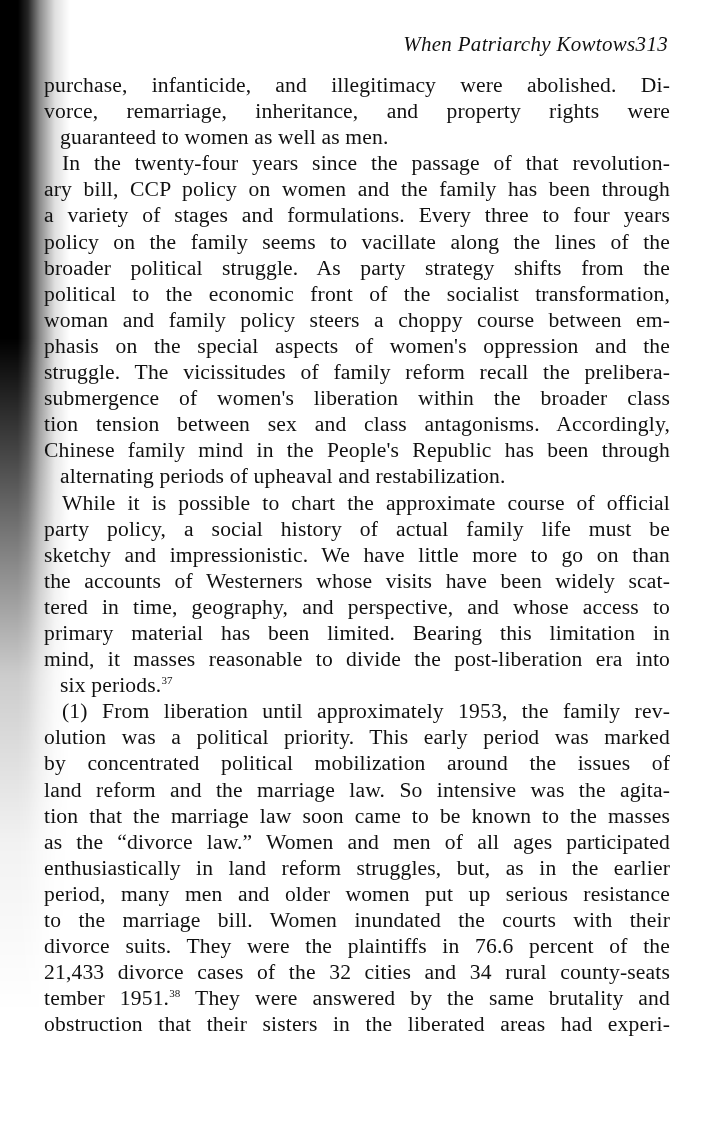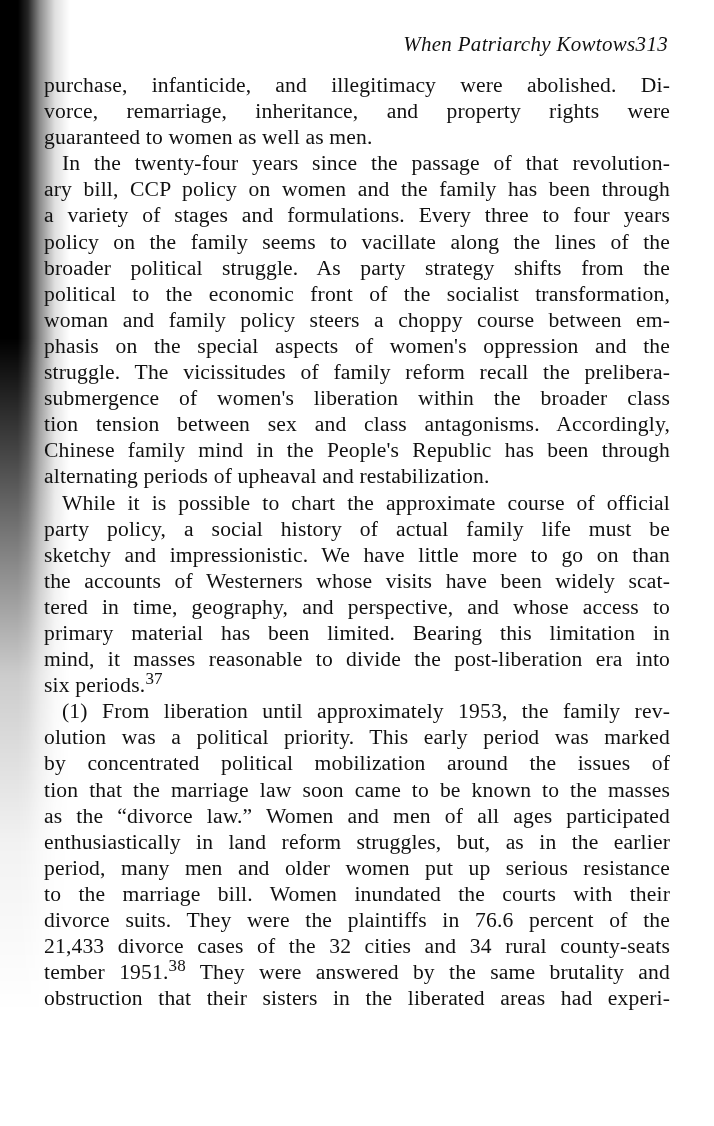--- a/index.html
+++ b/index.html
@@ -53,26 +53,27 @@
       letter-spacing: 0.15px;
     }
     .line {
       display: block;
       white-space: nowrap;
       text-align-last: justify;
       text-align: justify;
     }
     .line.last {
       text-align-last: left;
+      margin-left: 16px;
     }
     .indent {
       padding-left: 18px;
     }
     sup {
-      font-size: 17px;
+      font-size: 11px;
       line-height: 0;
       vertical-align: 8px;
     }
     .ital {
       font-style: italic;
     }
   </style>
 </head>
 <body>
 
@@ -114,20 +115,21 @@
     <span class="line">tered in time, geography, and perspective, and whose access to</span>
     <span class="line">primary material has been limited. Bearing this limitation in</span>
     <span class="line">mind, it masses reasonable to divide the post-liberation era into</span>
     <span class="line last"><span>six periods.</span><sup>37</sup></span>
   </div>
 
   <div>
     <span class="line indent">(1) From liberation until approximately 1953, the family rev-</span>
     <span class="line">olution was a political priority. This early period was marked</span>
     <span class="line">by concentrated political mobilization around the issues of</span>
+    <span class="line">land reform and the marriage law. So intensive was the agita-</span>
     <span class="line">tion that the marriage law soon came to be known to the masses</span>
     <span class="line">as the “divorce law.” Women and men of all ages participated</span>
     <span class="line">enthusiastically in land reform struggles, but, as in the earlier</span>
     <span class="line">period, many men and older women put up serious resistance</span>
     <span class="line">to the marriage bill. Women inundated the courts with their</span>
     <span class="line">divorce suits. They were the plaintiffs in 76.6 percent of the</span>
     <span class="line">21,433 divorce cases of the 32 cities and 34 rural county-seats</span>
     <span class="line"><span>tember 1951.</span><sup>38</sup><span> They were answered by the same brutality and</span></span>
     <span class="line">obstruction that their sisters in the liberated areas had experi-</span>
   </div>

